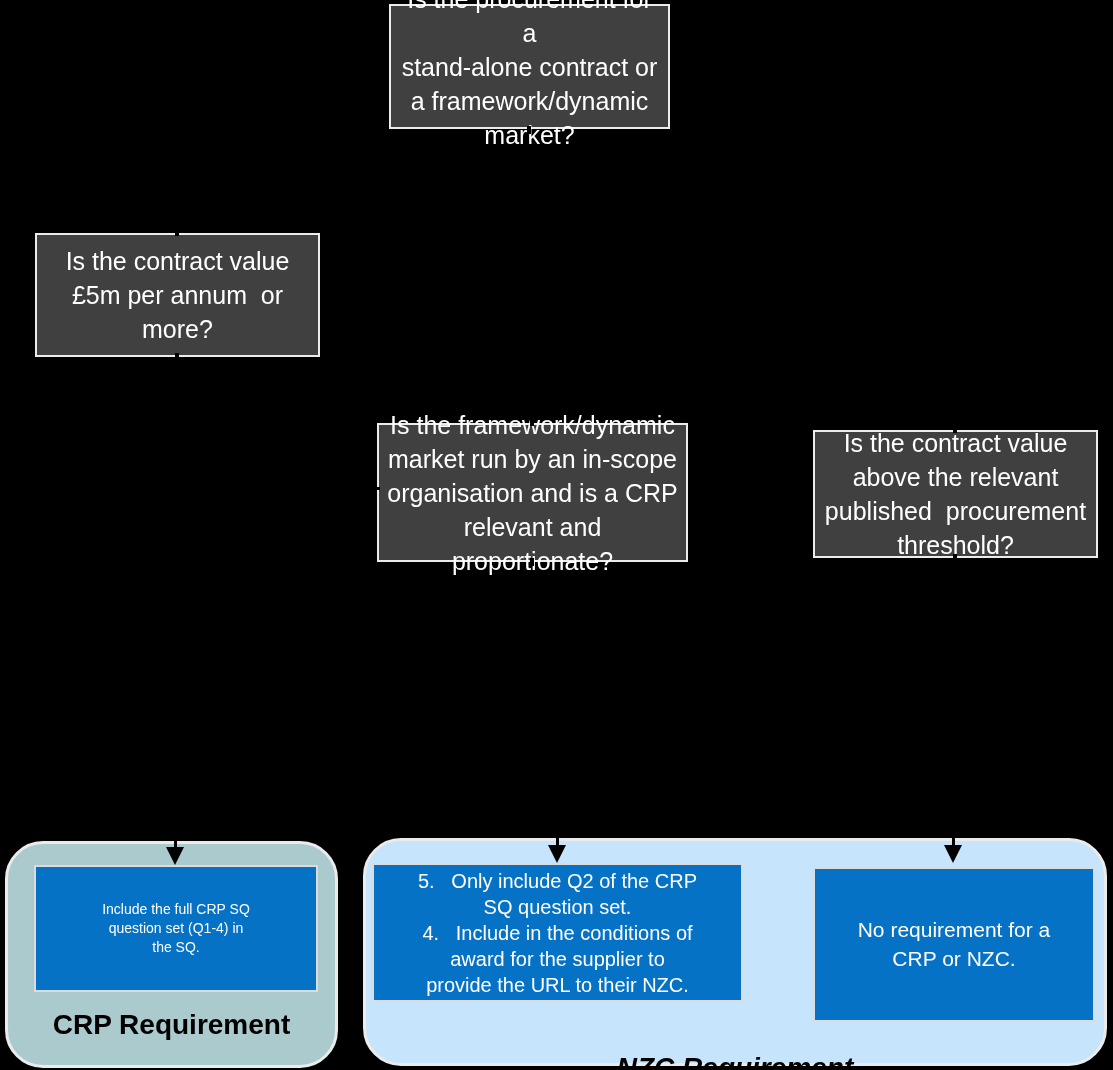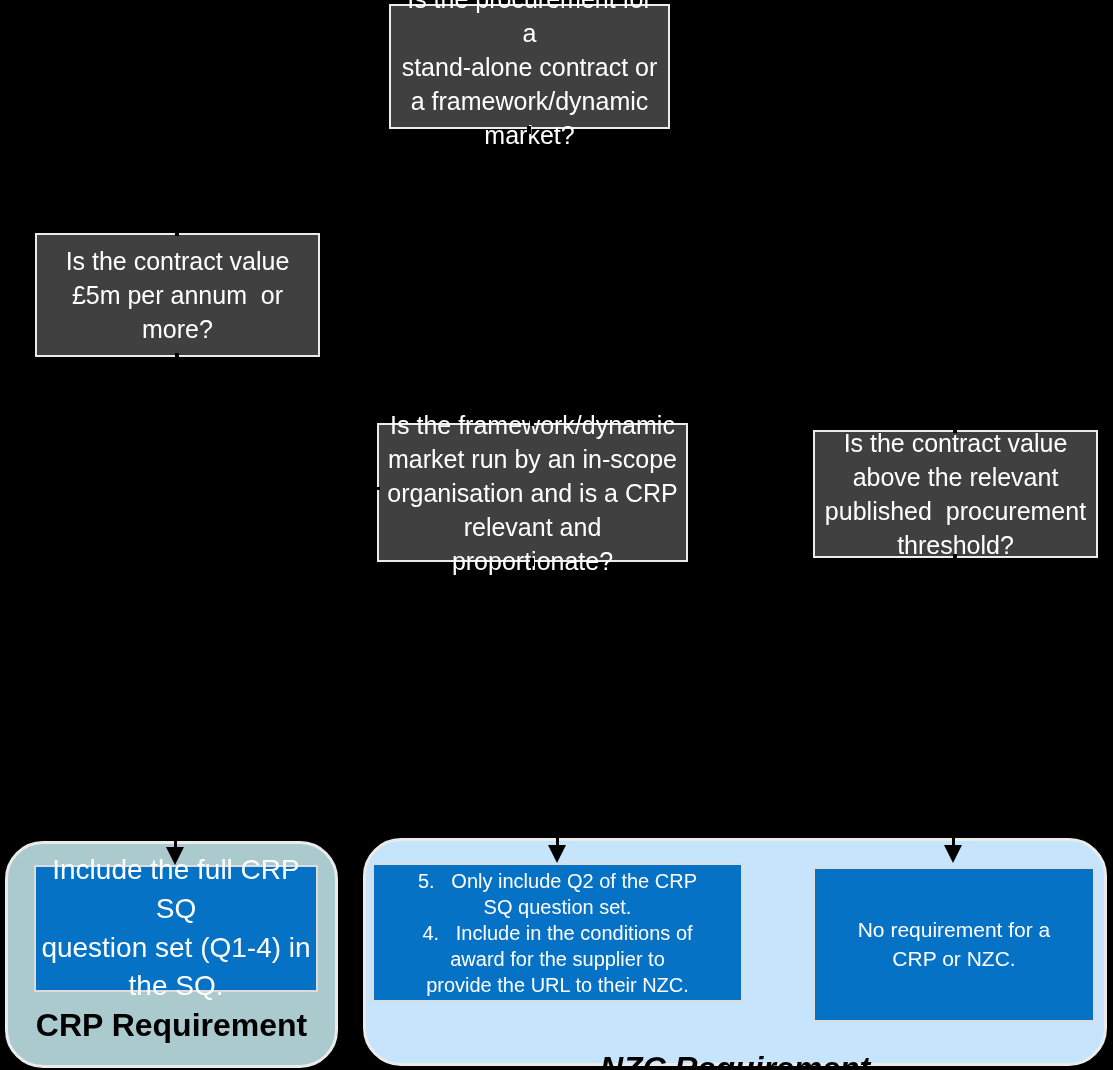--- a/index.html
+++ b/index.html
@@ -32,27 +32,27 @@
   .nzc-container{left:363px;top:838px;width:744px;height:228px;background:#c6e4fb;}
   .outcome-box{
     position:absolute;
     background:#0572c6;
     border:2px solid #dcdcdc;
     color:#fff;
     box-sizing:border-box;
     display:flex;flex-direction:column;align-items:center;justify-content:center;
     text-align:center;white-space:pre-wrap;
   }
-  #crp-box{left:34px;top:865px;width:284px;height:127px;font-size:28px;line-height:1.38;}
+  #crp-box{left:34px;top:865px;width:284px;height:127px;font-size:14px;line-height:1.38;}
   #nzc-box{left:372px;top:863px;width:371px;height:139px;font-size:20px;line-height:1.3;padding:4px 2px;}
   #noreq-box{left:813px;top:867px;width:282px;height:155px;font-size:21px;line-height:1.38;}
   .nzc-item{width:100%;text-align:center;}
   .zone-label{
     position:absolute;
-    color:#000;font-weight:bold;font-size:32px;
+    color:#000;font-weight:bold;font-size:28px;
     text-align:center;
     display:flex;align-items:center;justify-content:center;
   }
   #crp-label{left:5px;top:1002px;width:333px;height:46px;}
   #nzc-label{left:363px;top:1045px;width:744px;height:46px;font-style:italic;}
   .arrow-stem{position:absolute;width:3px;background:#000;}
   .arrow-head{
     position:absolute;width:0;height:0;
     border-left:9px solid transparent;
     border-right:9px solid transparent;

